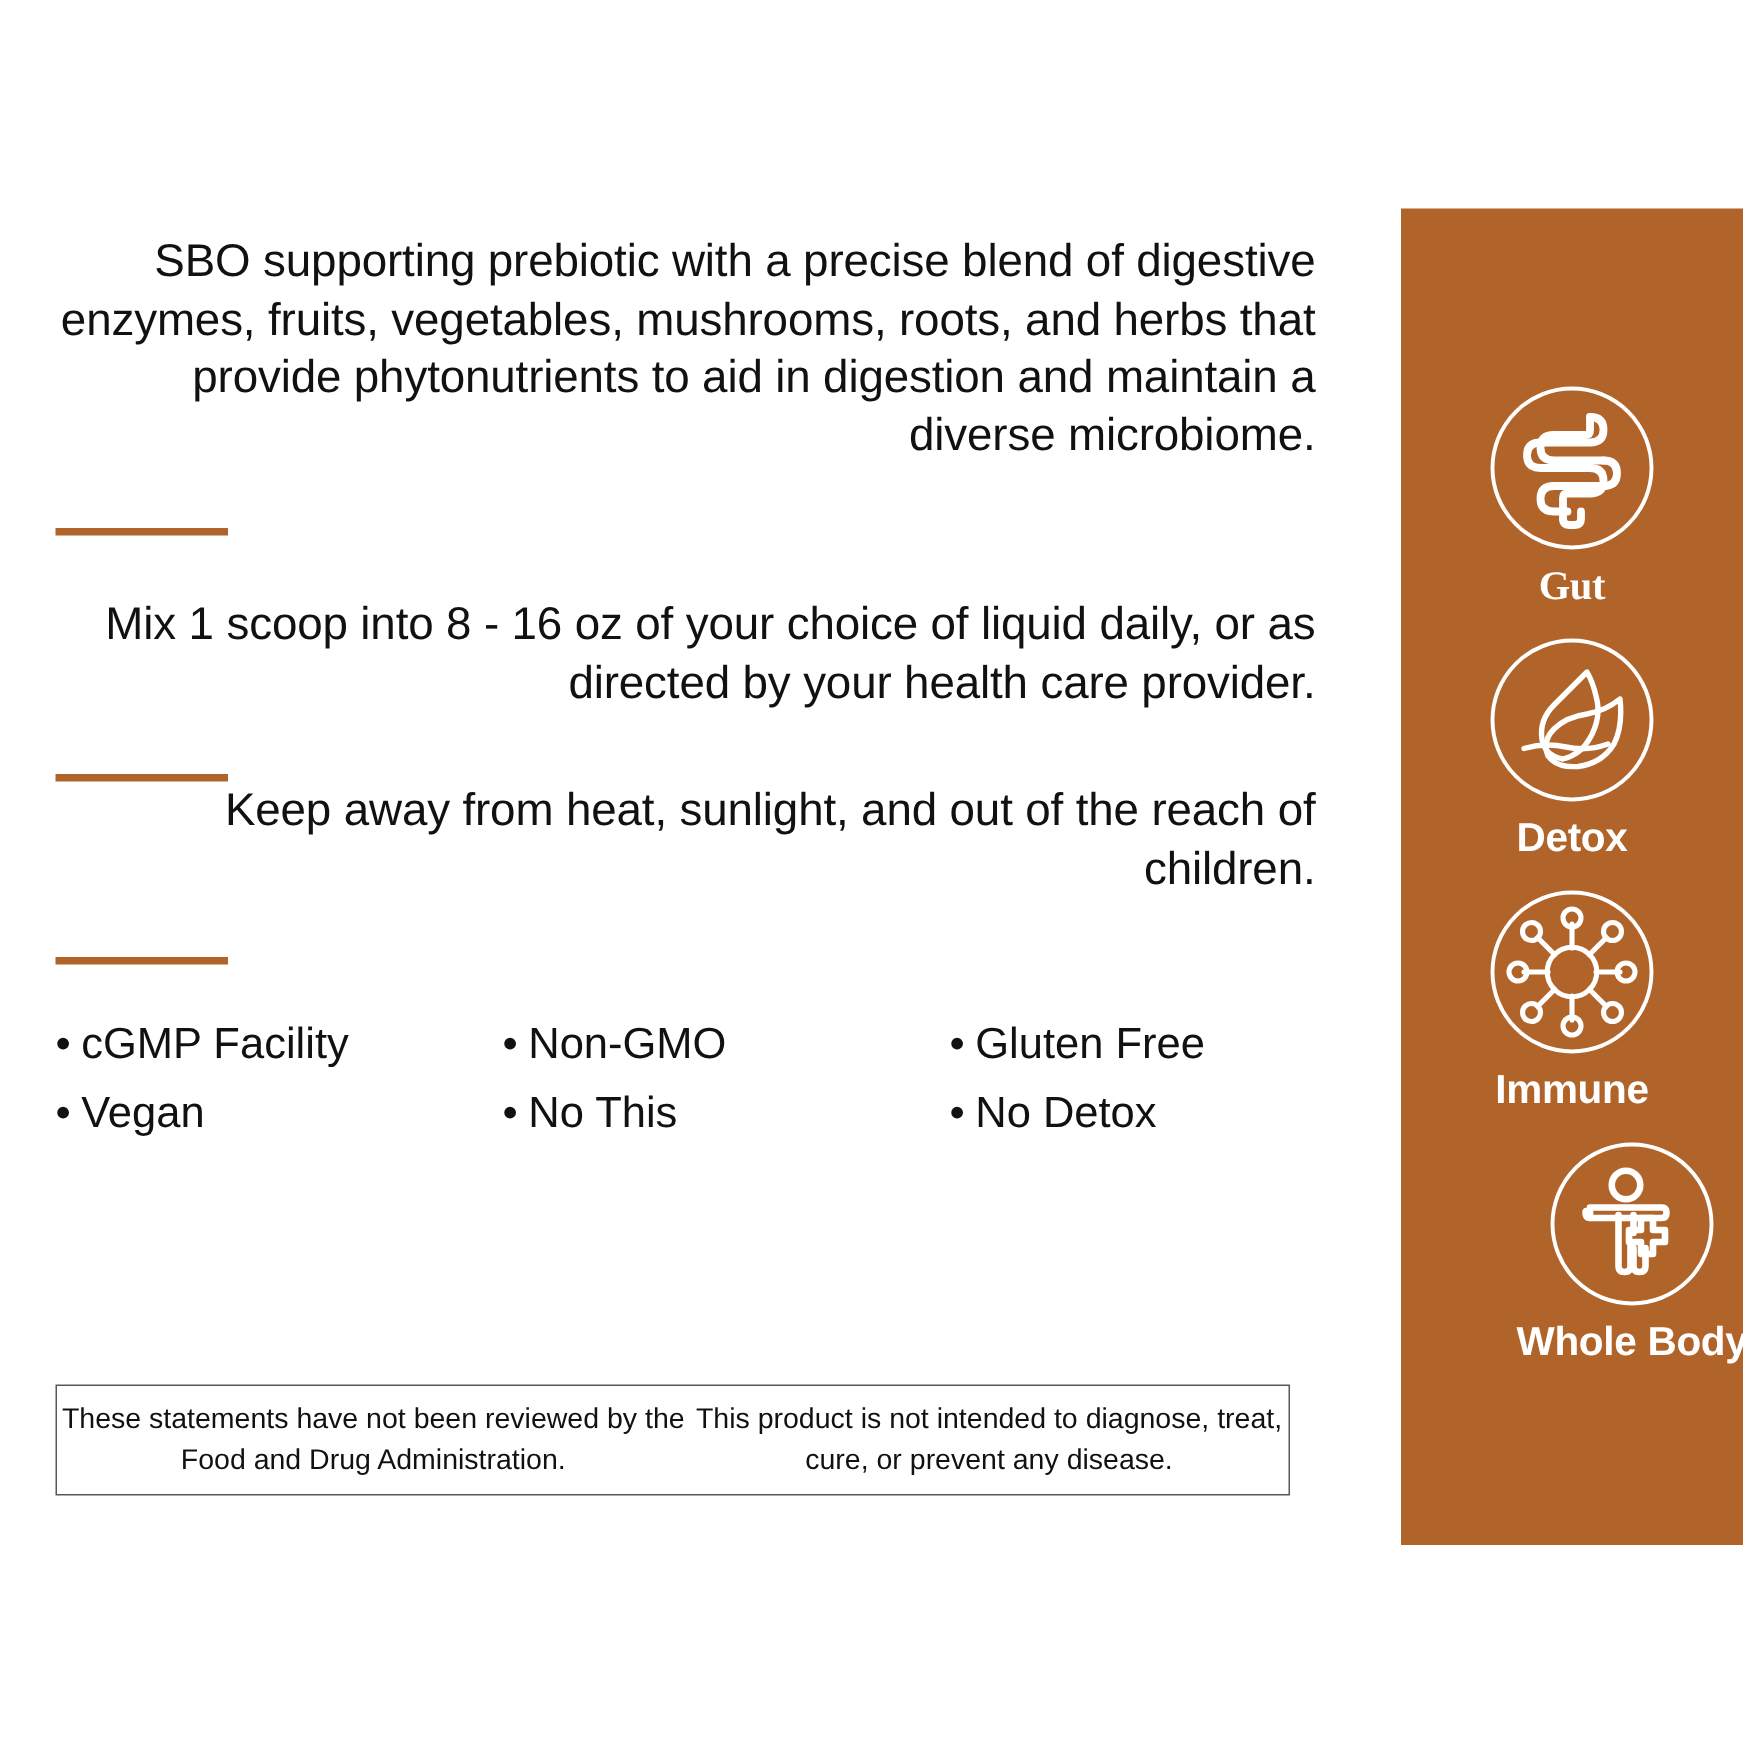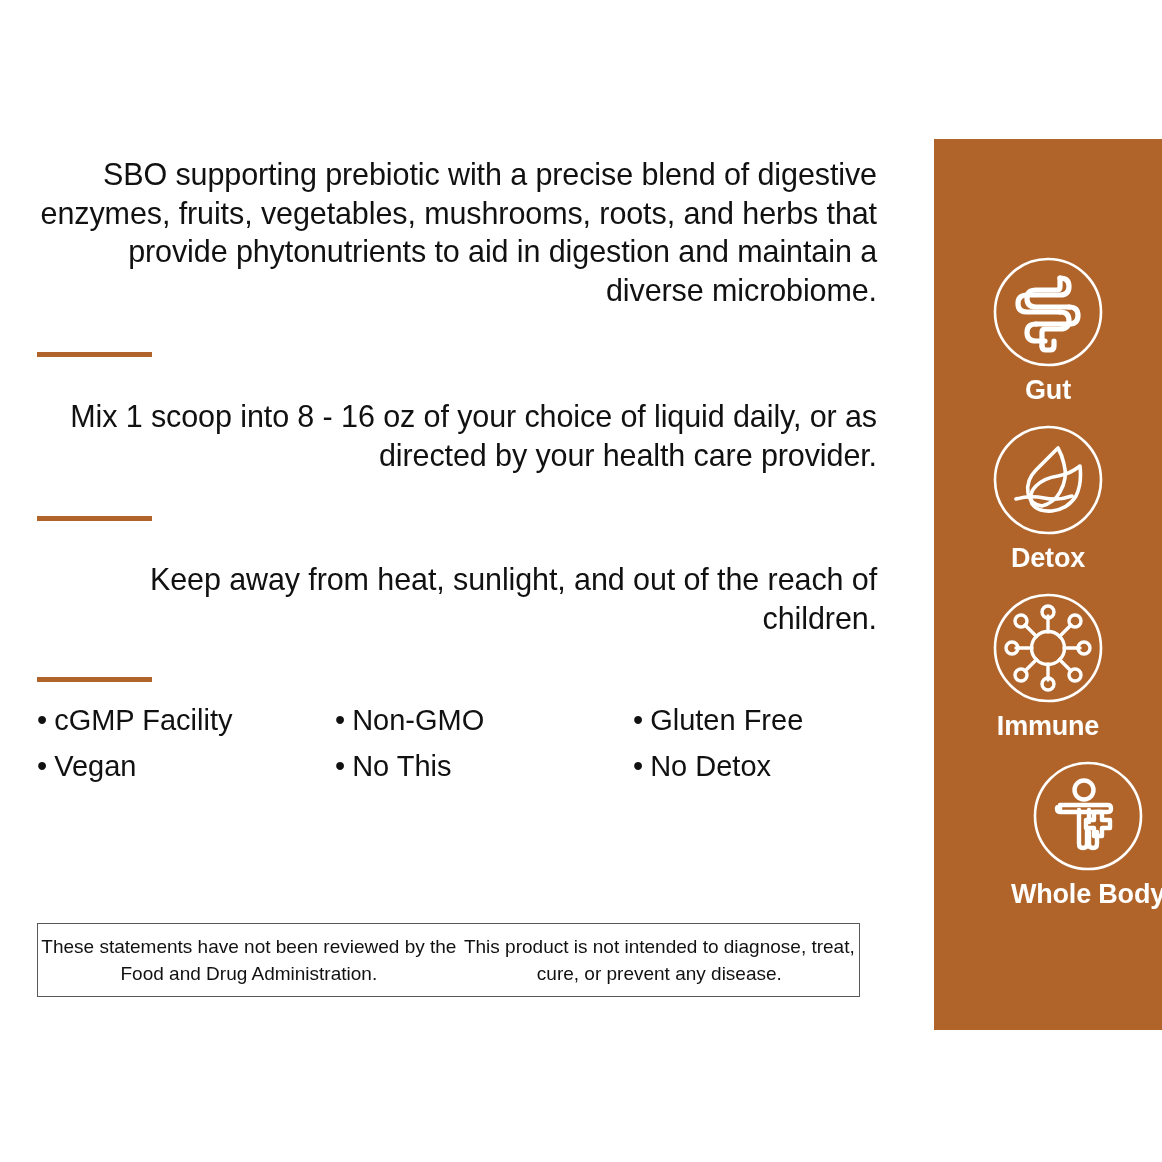--- a/index.html
+++ b/index.html
@@ -40,26 +40,26 @@
     height: 5px;
     background: #b0642a;
     margin: 0;
   }
 
   
   .section-description { margin-bottom: 0; }
   .rule-1 { margin-top: 43px; }
   .section-directions { margin-top: 40px; }
   .rule-2 { margin-top: 42px; }
-  .section-storage  { margin-top: 39px; }
+  .section-storage  { }
   .rule-3 { margin-top: 40px; }
 
   
   #feature-grid {
-    margin-top: 20px;
+    margin-top: 35px;
     display: grid;
     grid-template-columns: 298px 298px auto;
     row-gap: 9px;
   }
   .feature-item {
     font-size: 29px;
     line-height: 37px;
     color: #111111;
     white-space: nowrap;
   }
@@ -110,21 +110,21 @@
   }
   .benefit-label {
     display: block;
     margin-top: 6px;
     color: #ffffff;
     font-size: 27px;
     font-weight: bold;
     letter-spacing: -0.2px;
     line-height: 32px;
   }
-  .benefit-gut        { top: 117px; }
+  .benefit-gut        { top: 117px; font-family: Liberation Serif, serif; }
   .benefit-detox      { top: 285px; }
   .benefit-immune     { top: 453px; }
   .benefit-wholebody  { top: 621px; padding-left: 40px; }
 </style>
 </head>
 <body>
 
 <div id="label-content">
 
   <p class="body-copy section-description">SBO supporting prebiotic with a precise blend of digestive enzymes, fruits, vegetables, mushrooms, roots, and herbs that provide phytonutrients to aid in digestion and maintain a diverse microbiome.</p>

